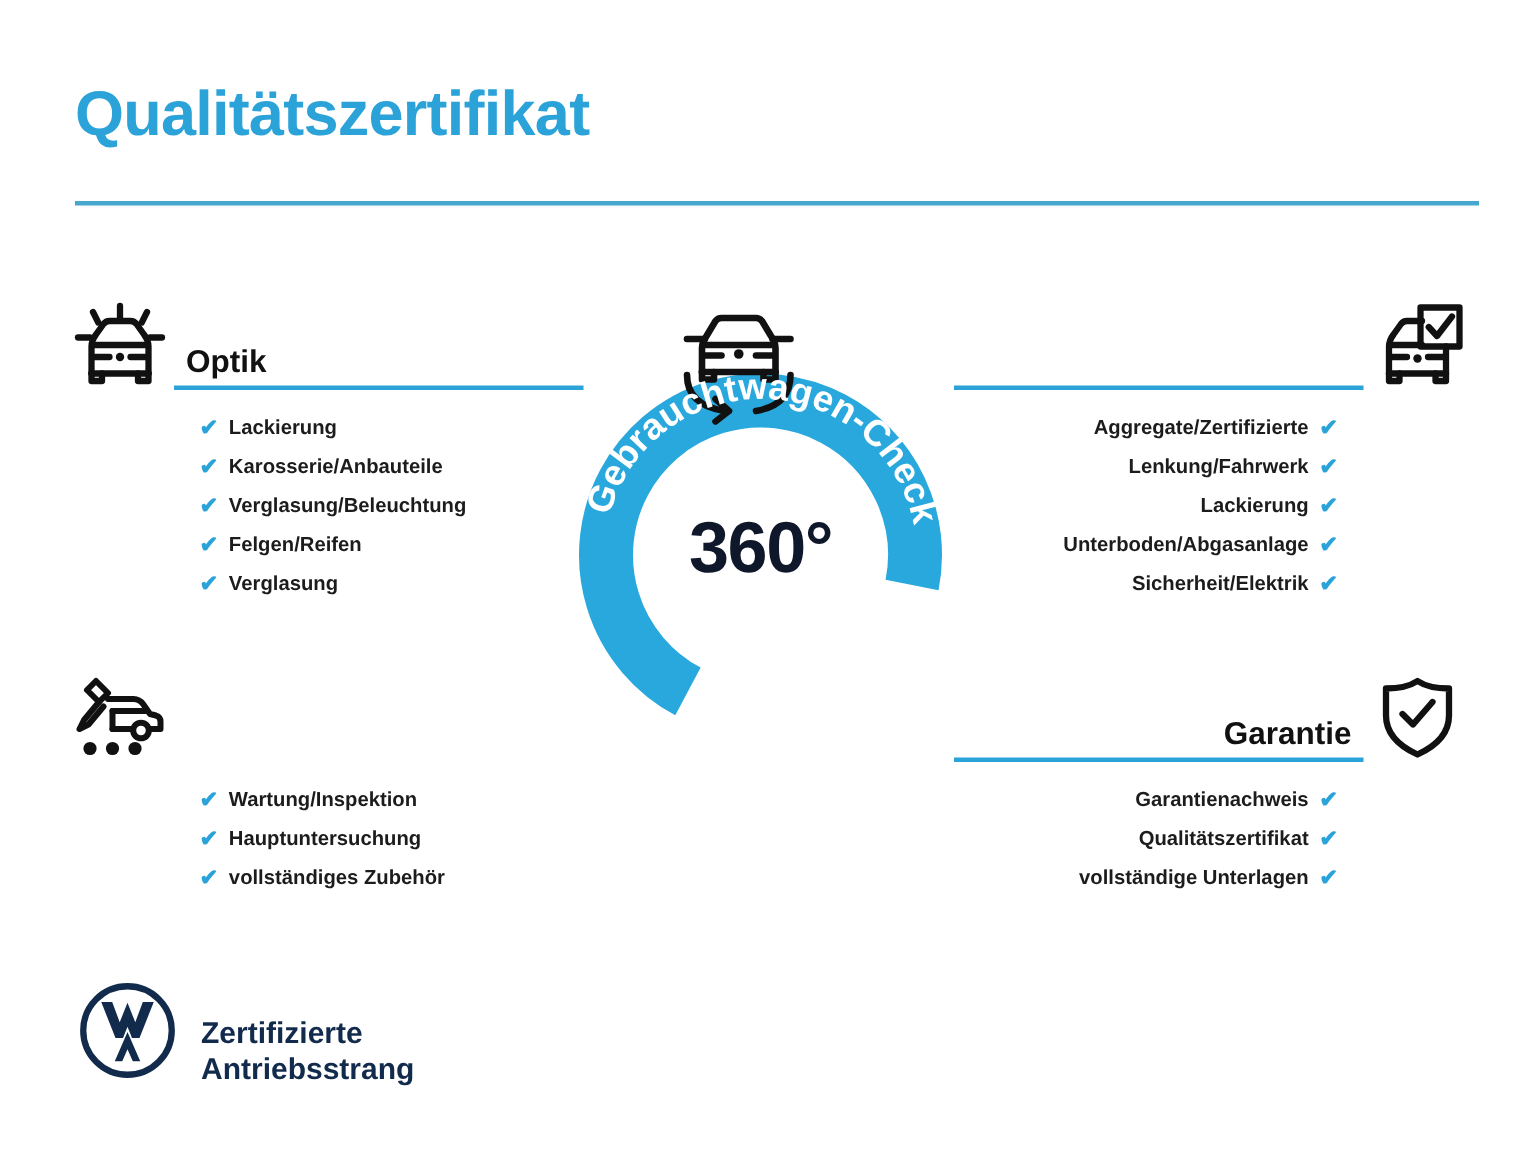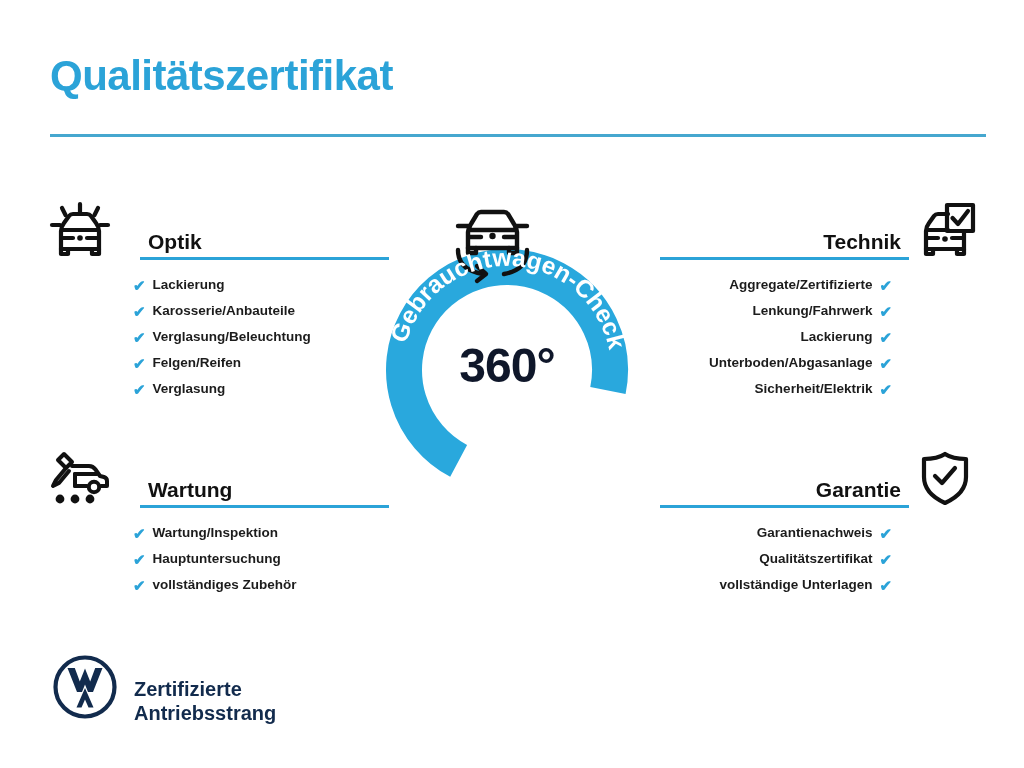--- a/index.html
+++ b/index.html
@@ -73,21 +73,20 @@
     flex: 0 0 72px;
     display: flex;
     align-items: center;
     justify-content: center;
   }
   .block-icon svg { display: block; }
 
   .head-text-wrap {
     flex: 1 1 auto;
     padding-bottom: 2px;
-    margin-left: 24px;
   }
   .block-title {
     font-size: 21px;
     font-weight: bold;
     color: #111111;
     line-height: 1.1;
     padding: 0 8px 4px 8px;
   }
   .col-right .block-title { text-align: right; }
   .block-rule {
@@ -235,24 +234,20 @@
               <path d="M38 36 L26 36"></path>
               <path d="M26 24 L26 36"></path>
               <line x1="26" y1="24" x2="48" y2="24"></line>
             </g>
             <circle cx="45" cy="37" r="5.2" fill="none" stroke="#111111" stroke-width="4"></circle>
             <circle cx="11" cy="49" r="4.4" fill="#111111"></circle>
             <circle cx="26" cy="49" r="4.4" fill="#111111"></circle>
             <circle cx="41" cy="49" r="4.4" fill="#111111"></circle>
           </svg>
         </div>
-        <div class="head-text-wrap">
-          <div class="block-title">Wartung</div>
-          <div class="block-rule"></div>
-        </div>
       </div>
       <ul class="check-list">
         <li>
           <span class="tick">✔</span>
           <span>Wartung/Inspektion</span>
         </li>
         <li>
           <span class="tick">✔</span>
           <span>Hauptuntersuchung</span>
         </li>
@@ -280,21 +275,20 @@
               <line x1="13" y1="29" x2="34" y2="29"></line>
               <line x1="14" y1="37" x2="24" y2="37"></line>
               <line x1="38" y1="37" x2="48" y2="37"></line>
               <rect x="33" y="4" width="26" height="26"></rect>
               <polyline points="38.5,17 44,23 54,10"></polyline>
             </g>
             <circle cx="31" cy="38" r="2.8" fill="#111111"></circle>
           </svg>
         </div>
         <div class="head-text-wrap">
-          <div class="block-title">Technik</div>
           <div class="block-rule"></div>
         </div>
       </div>
       <ul class="check-list">
         <li>
           <span class="tick">✔</span>
           <span>Aggregate/Zertifizierte</span>
         </li>
         <li>
           <span class="tick">✔</span>

